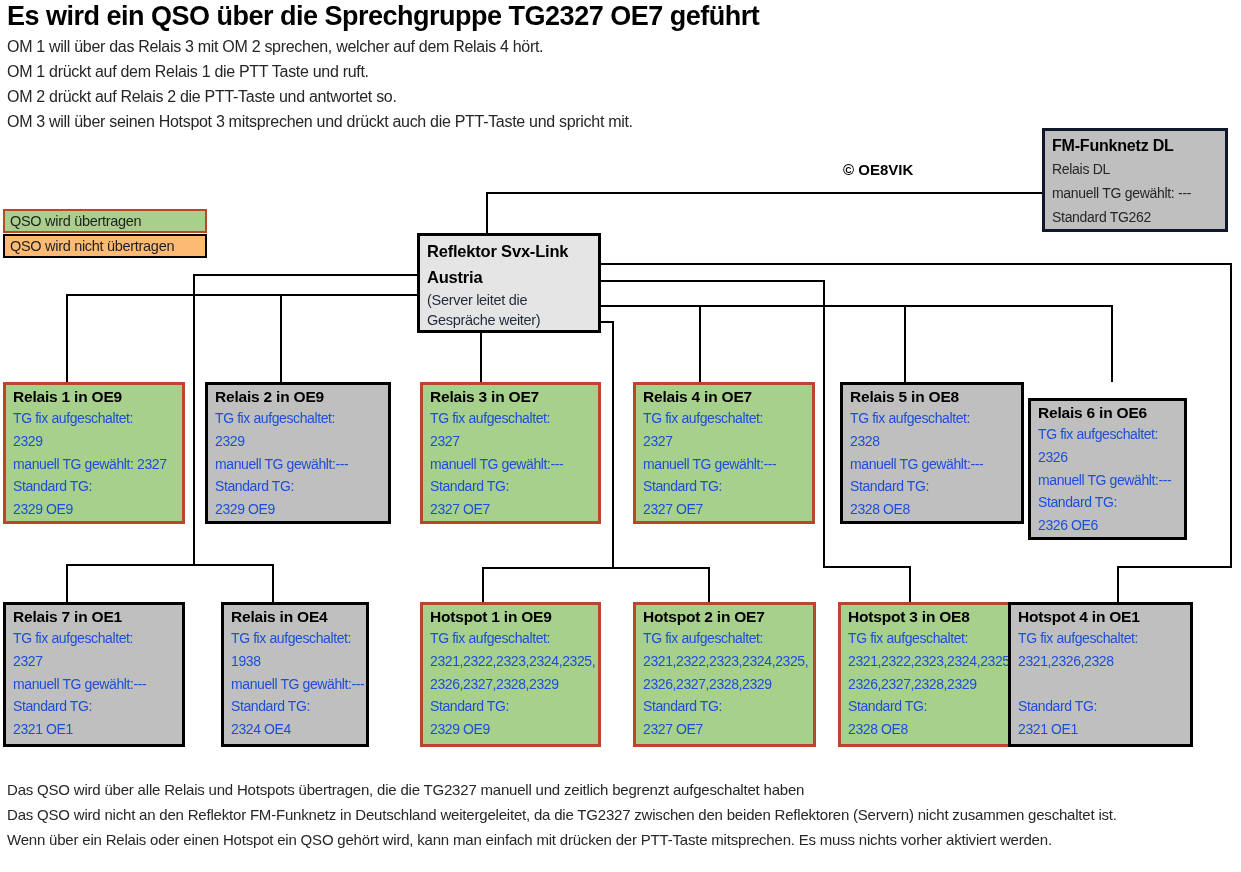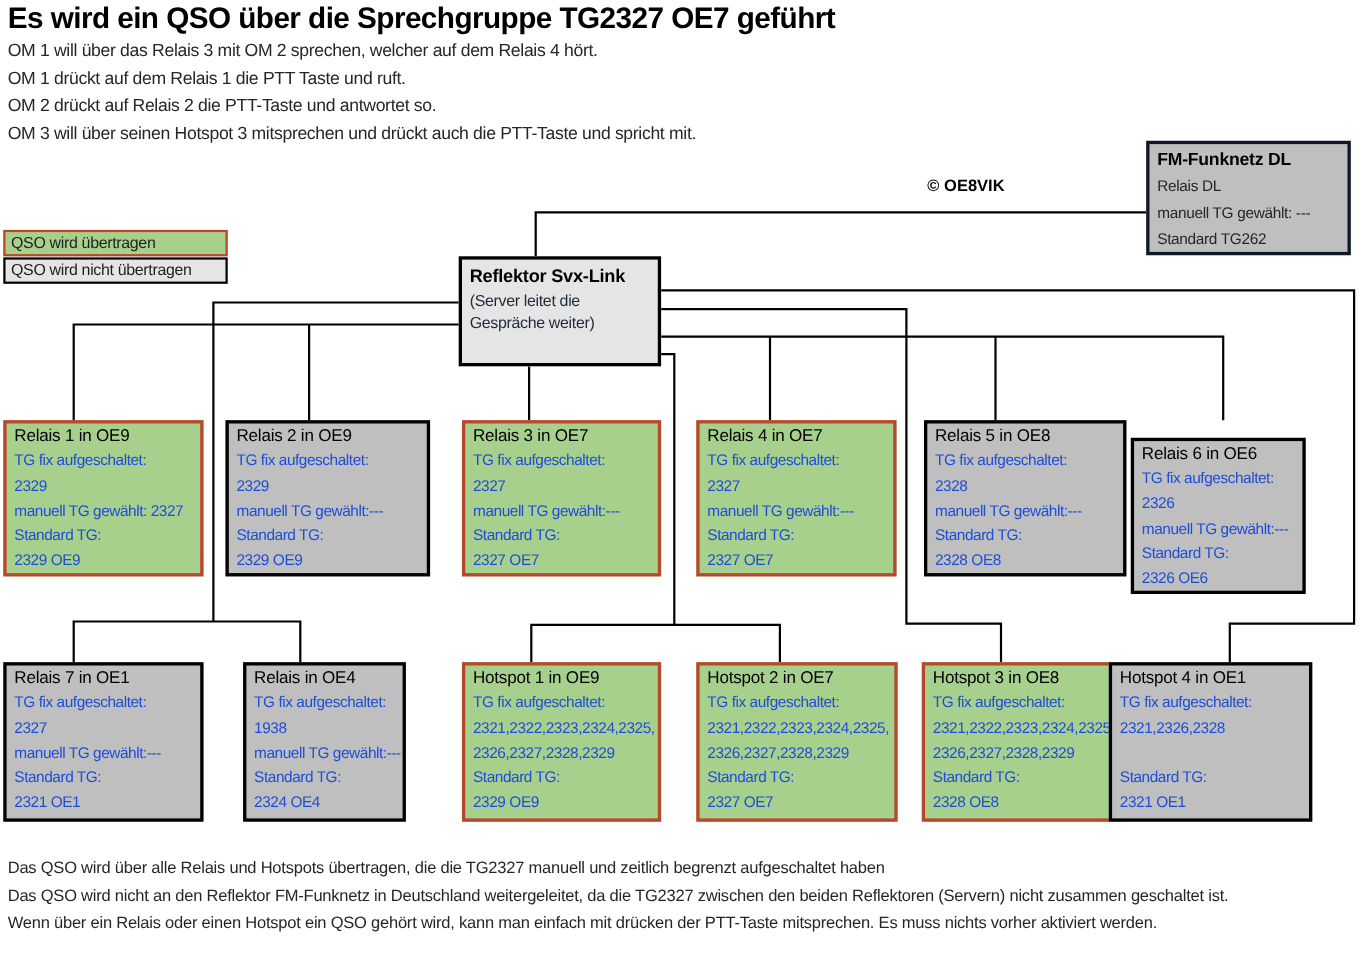--- a/index.html
+++ b/index.html
@@ -6,33 +6,33 @@
   #canvas{position:relative;width:1241px;height:872px;background:#ffffff;overflow:hidden;
           font-family:"Liberation Sans","DejaVu Sans",sans-serif;color:#1f1f1f;}
   .abs{position:absolute;}
   #page-title{left:7px;top:1px;font-size:27px;font-weight:800;letter-spacing:-0.5px;color:#000;white-space:nowrap;}
   #intro{left:7px;top:34px;font-size:16px;letter-spacing:-0.3px;color:#262626;}
   #intro .intro-line{height:25px;line-height:25px;white-space:nowrap;}
   #copyright{left:843px;top:161px;font-size:15px;font-weight:800;color:#000;white-space:nowrap;}
   .legend-box{left:3px;width:204px;height:24px;display:flex;align-items:center;padding-left:5px;
               font-size:14.5px;letter-spacing:-0.3px;box-sizing:border-box;white-space:nowrap;}
   #legend-green{top:209px;background:#a8d08d;border:2px solid #b8472b;}
-  #legend-gray{top:234px;background:#e5e5e5;border:2px solid #000;}
+  #legend-gray{top:234px;background:#fdba74;border:2px solid #000;}
   #fm-box{left:1042px;top:128px;width:186px;height:104px;background:#bfbfbf;border:3px solid #0f172a;
           box-sizing:border-box;padding:4px 0 0 7px;overflow:hidden;}
   #fm-box .fm-title{font-size:16px;font-weight:800;line-height:22px;letter-spacing:-0.2px;color:#000;white-space:nowrap;}
   #fm-box .fm-line{font-size:14px;line-height:24px;height:24px;letter-spacing:-0.3px;color:#262626;white-space:nowrap;}
   #reflector{left:417px;top:233px;width:184px;height:100px;background:#e5e5e5;border:3px solid #000;
              box-sizing:border-box;padding:2px 0 0 7px;overflow:hidden;}
   #reflector .ref-title{font-size:16.5px;font-weight:800;line-height:26px;letter-spacing:-0.2px;color:#000;white-space:nowrap;}
   #reflector .ref-line{font-size:14.5px;line-height:20px;letter-spacing:-0.3px;color:#1f2a3a;white-space:nowrap;}
   .node{position:absolute;box-sizing:border-box;padding:2px 0 0 7px;overflow:hidden;}
   .node[data-state="green"]{background:#a8d08d;border:3px solid #b8472b;}
   .node[data-state="gray"]{background:#bfbfbf;border:3px solid #000;}
-  .node-title{font-size:15.5px;font-weight:400;line-height:20px;letter-spacing:-0.2px;color:#000;white-space:nowrap;}
+  .node-title{font-size:15.5px;font-weight:700;line-height:20px;letter-spacing:-0.2px;color:#000;white-space:nowrap;}
   .node-line{font-size:14px;height:22.8px;line-height:22.8px;letter-spacing:-0.4px;color:#1d4ed8;white-space:nowrap;}
   .row1{top:382px;height:142px;}
   .row2{top:602px;height:145px;}
   #footer{left:7px;top:777px;font-size:15px;letter-spacing:-0.2px;color:#262626;}
   #footer .footer-line{height:25px;line-height:25px;white-space:nowrap;}
   #connectors{left:0;top:0;}
 </style>
 </head>
 <body>
 
@@ -69,20 +69,21 @@
 
   <div id="fm-box" class="abs">
     <div class="fm-title">FM-Funknetz DL</div>
     <div class="fm-line">Relais DL</div>
     <div class="fm-line">manuell TG gewählt: ---</div>
     <div class="fm-line">Standard TG262</div>
   </div>
 
   <div id="reflector" class="abs">
     <div class="ref-title">Reflektor Svx-Link</div>
+    <div class="ref-title">Austria</div>
     <div class="ref-line">(Server leitet die</div>
     <div class="ref-line">Gespräche weiter)</div>
   </div>
 
   <div class="node row1" style="left:3px;width:182px;" data-state="green">
     <div class="node-title">Relais 1 in OE9</div>
     <div class="node-line">TG fix aufgeschaltet:</div>
     <div class="node-line">2329</div>
     <div class="node-line">manuell TG gewählt: 2327</div>
     <div class="node-line">Standard TG:</div>

